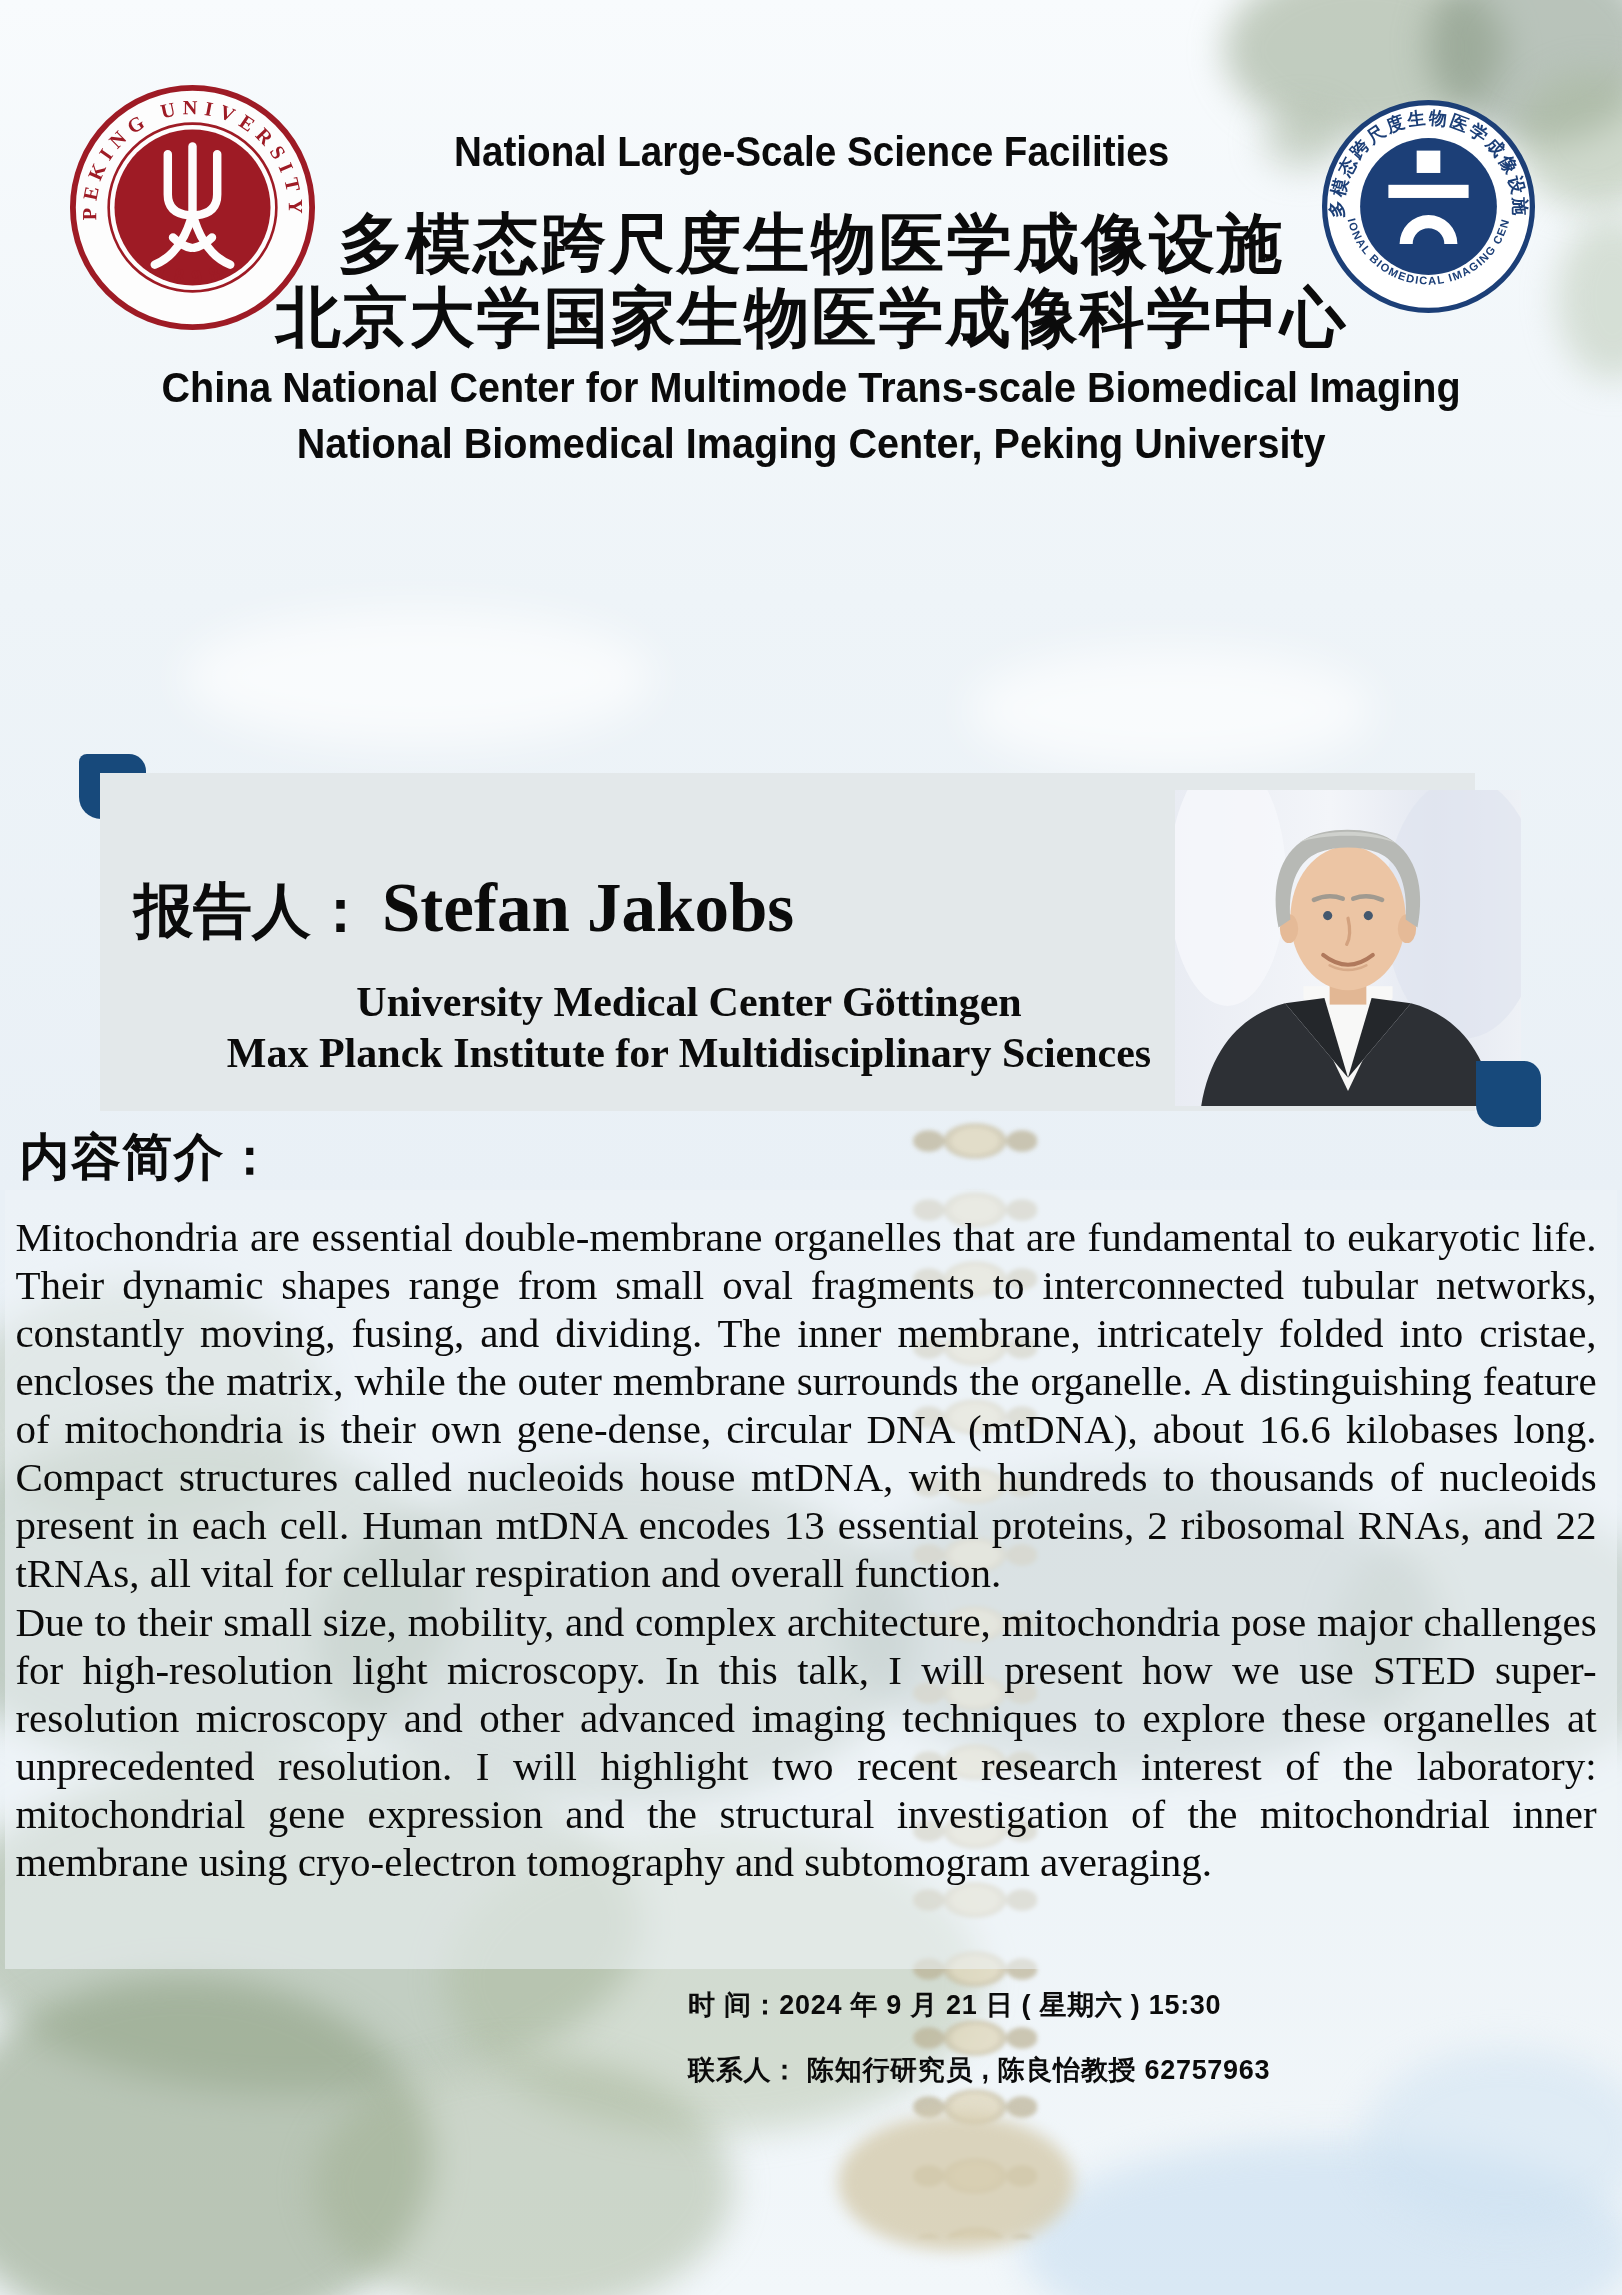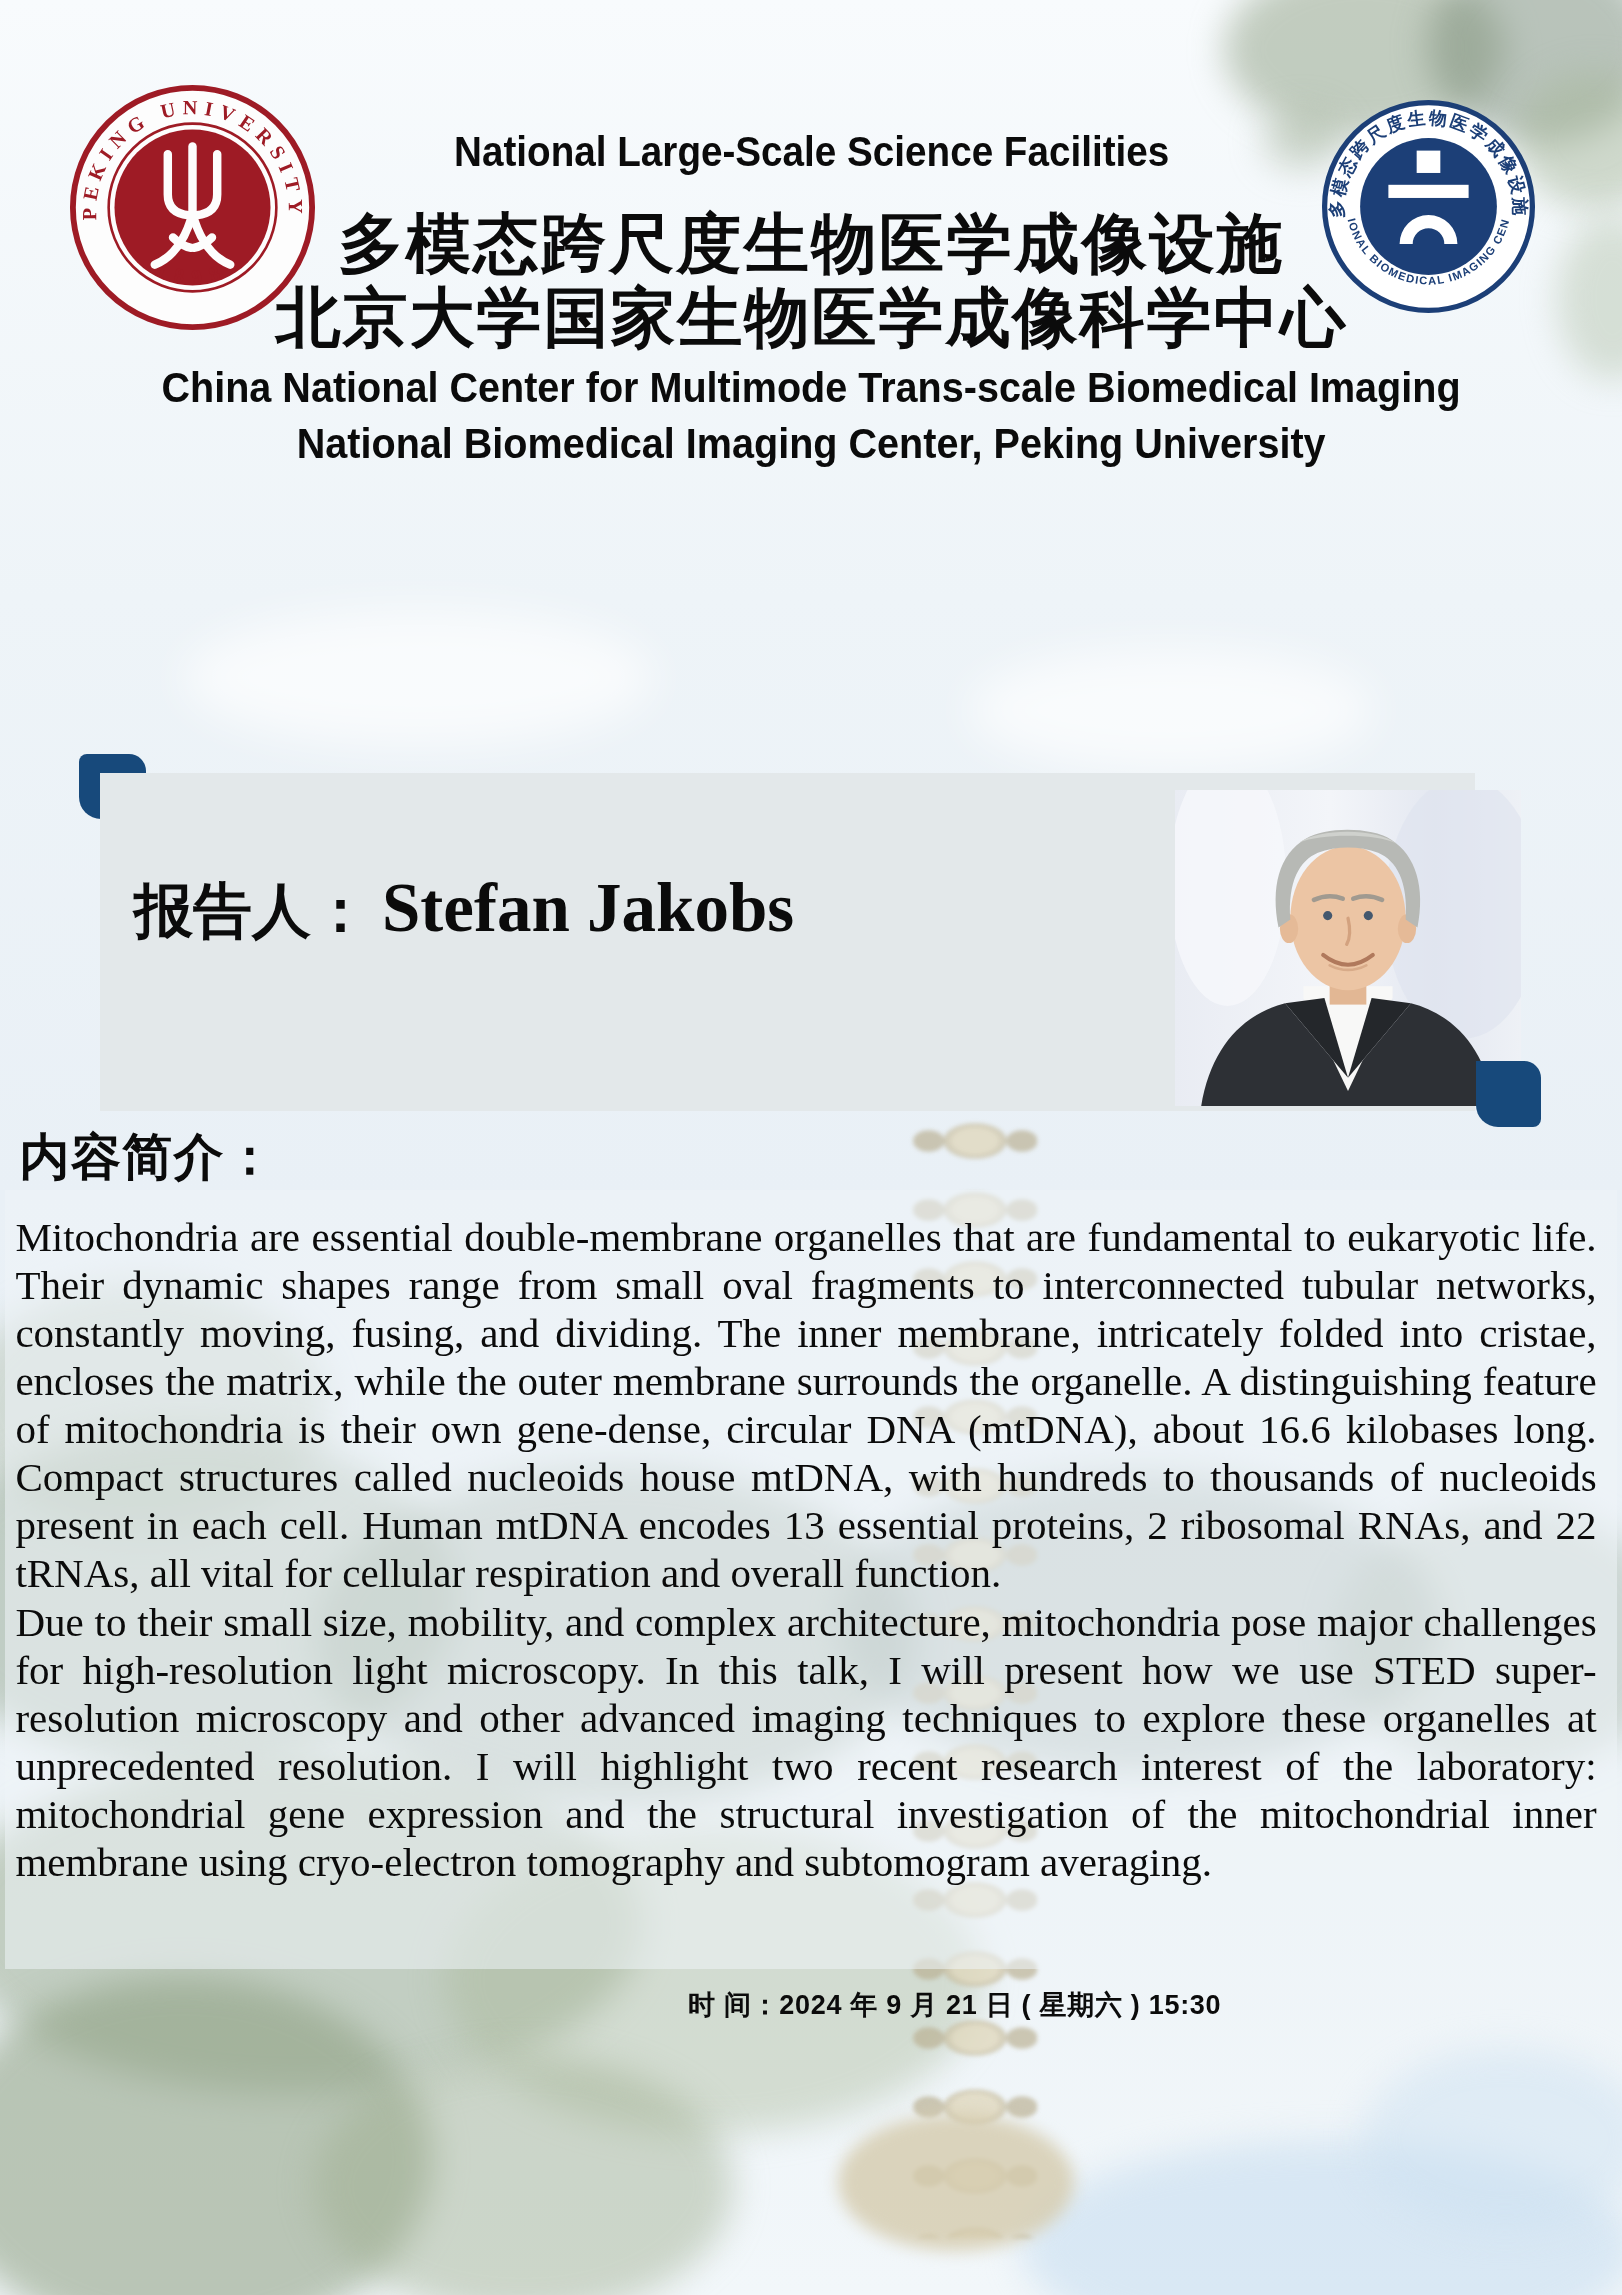--- a/index.html
+++ b/index.html
@@ -139,20 +139,24 @@
       <div class="h-en3"><span class="condensed">National Biomedical Imaging Center, Peking University</span></div>
     </div>
 
 
     <div class="corner corner-tl"></div>
     <div class="speaker-panel">
       <div class="speaker-line">
         <span class="speaker-label">报告人：</span>
         <span class="speaker-name">Stefan Jakobs</span>
       </div>
+      <div class="speaker-affils">
+        <div>University Medical Center Göttingen</div>
+        <div>Max Planck Institute for Multidisciplinary Sciences</div>
+      </div>
     </div>
 
     <svg class="portrait" viewBox="0 0 528 483" preserveAspectRatio="none">
       <defs>
         <linearGradient id="phBg" x1="0" y1="0" x2="1" y2="0">
           <stop offset="0" stop-color="#e9ecf3"></stop>
             <stop offset=".45" stop-color="#f3f5f9"></stop>
           <stop offset=".75" stop-color="#e4e8f1"></stop>
             <stop offset="1" stop-color="#eef1f6"></stop>
         </linearGradient>
@@ -190,17 +194,18 @@
     <div class="corner corner-br"></div>
 
     <div class="abstract-label">内容简介：</div>
     <div class="abstract-box">
       <p>Mitochondria are essential double-membrane organelles that are fundamental to eukaryotic life. Their dynamic shapes range from small oval fragments to interconnected tubular networks, constantly moving, fusing, and dividing. The inner membrane, intricately folded into cristae, encloses the matrix, while the outer membrane surrounds the organelle. A distinguishing feature of mitochondria is their own gene-dense, circular DNA (mtDNA), about 16.6 kilobases long. Compact structures called nucleoids house mtDNA, with hundreds to thousands of nucleoids present in each cell. Human mtDNA encodes 13 essential proteins, 2 ribosomal RNAs, and 22 tRNAs, all vital for cellular respiration and overall function.</p>
       <p>Due to their small size, mobility, and complex architecture, mitochondria pose major challenges for high-resolution light microscopy. In this talk, I will present how we use STED super-resolution microscopy and other advanced imaging techniques to explore these organelles at unprecedented resolution. I will highlight two recent research interest of the laboratory: mitochondrial gene expression and the structural investigation of the mitochondrial inner membrane using cryo-electron tomography and subtomogram averaging.</p>
     </div>
 
     <div class="details">
       <div class="detail-line">时 间：2024 年 9 月 21 日 ( 星期六 ) 15:30</div>
+      <div class="detail-line">联系人： 陈知行研究员 , 陈良怡教授 62757963</div>
     </div>
 
   </div>
 </div>
 
 
 </body></html>

